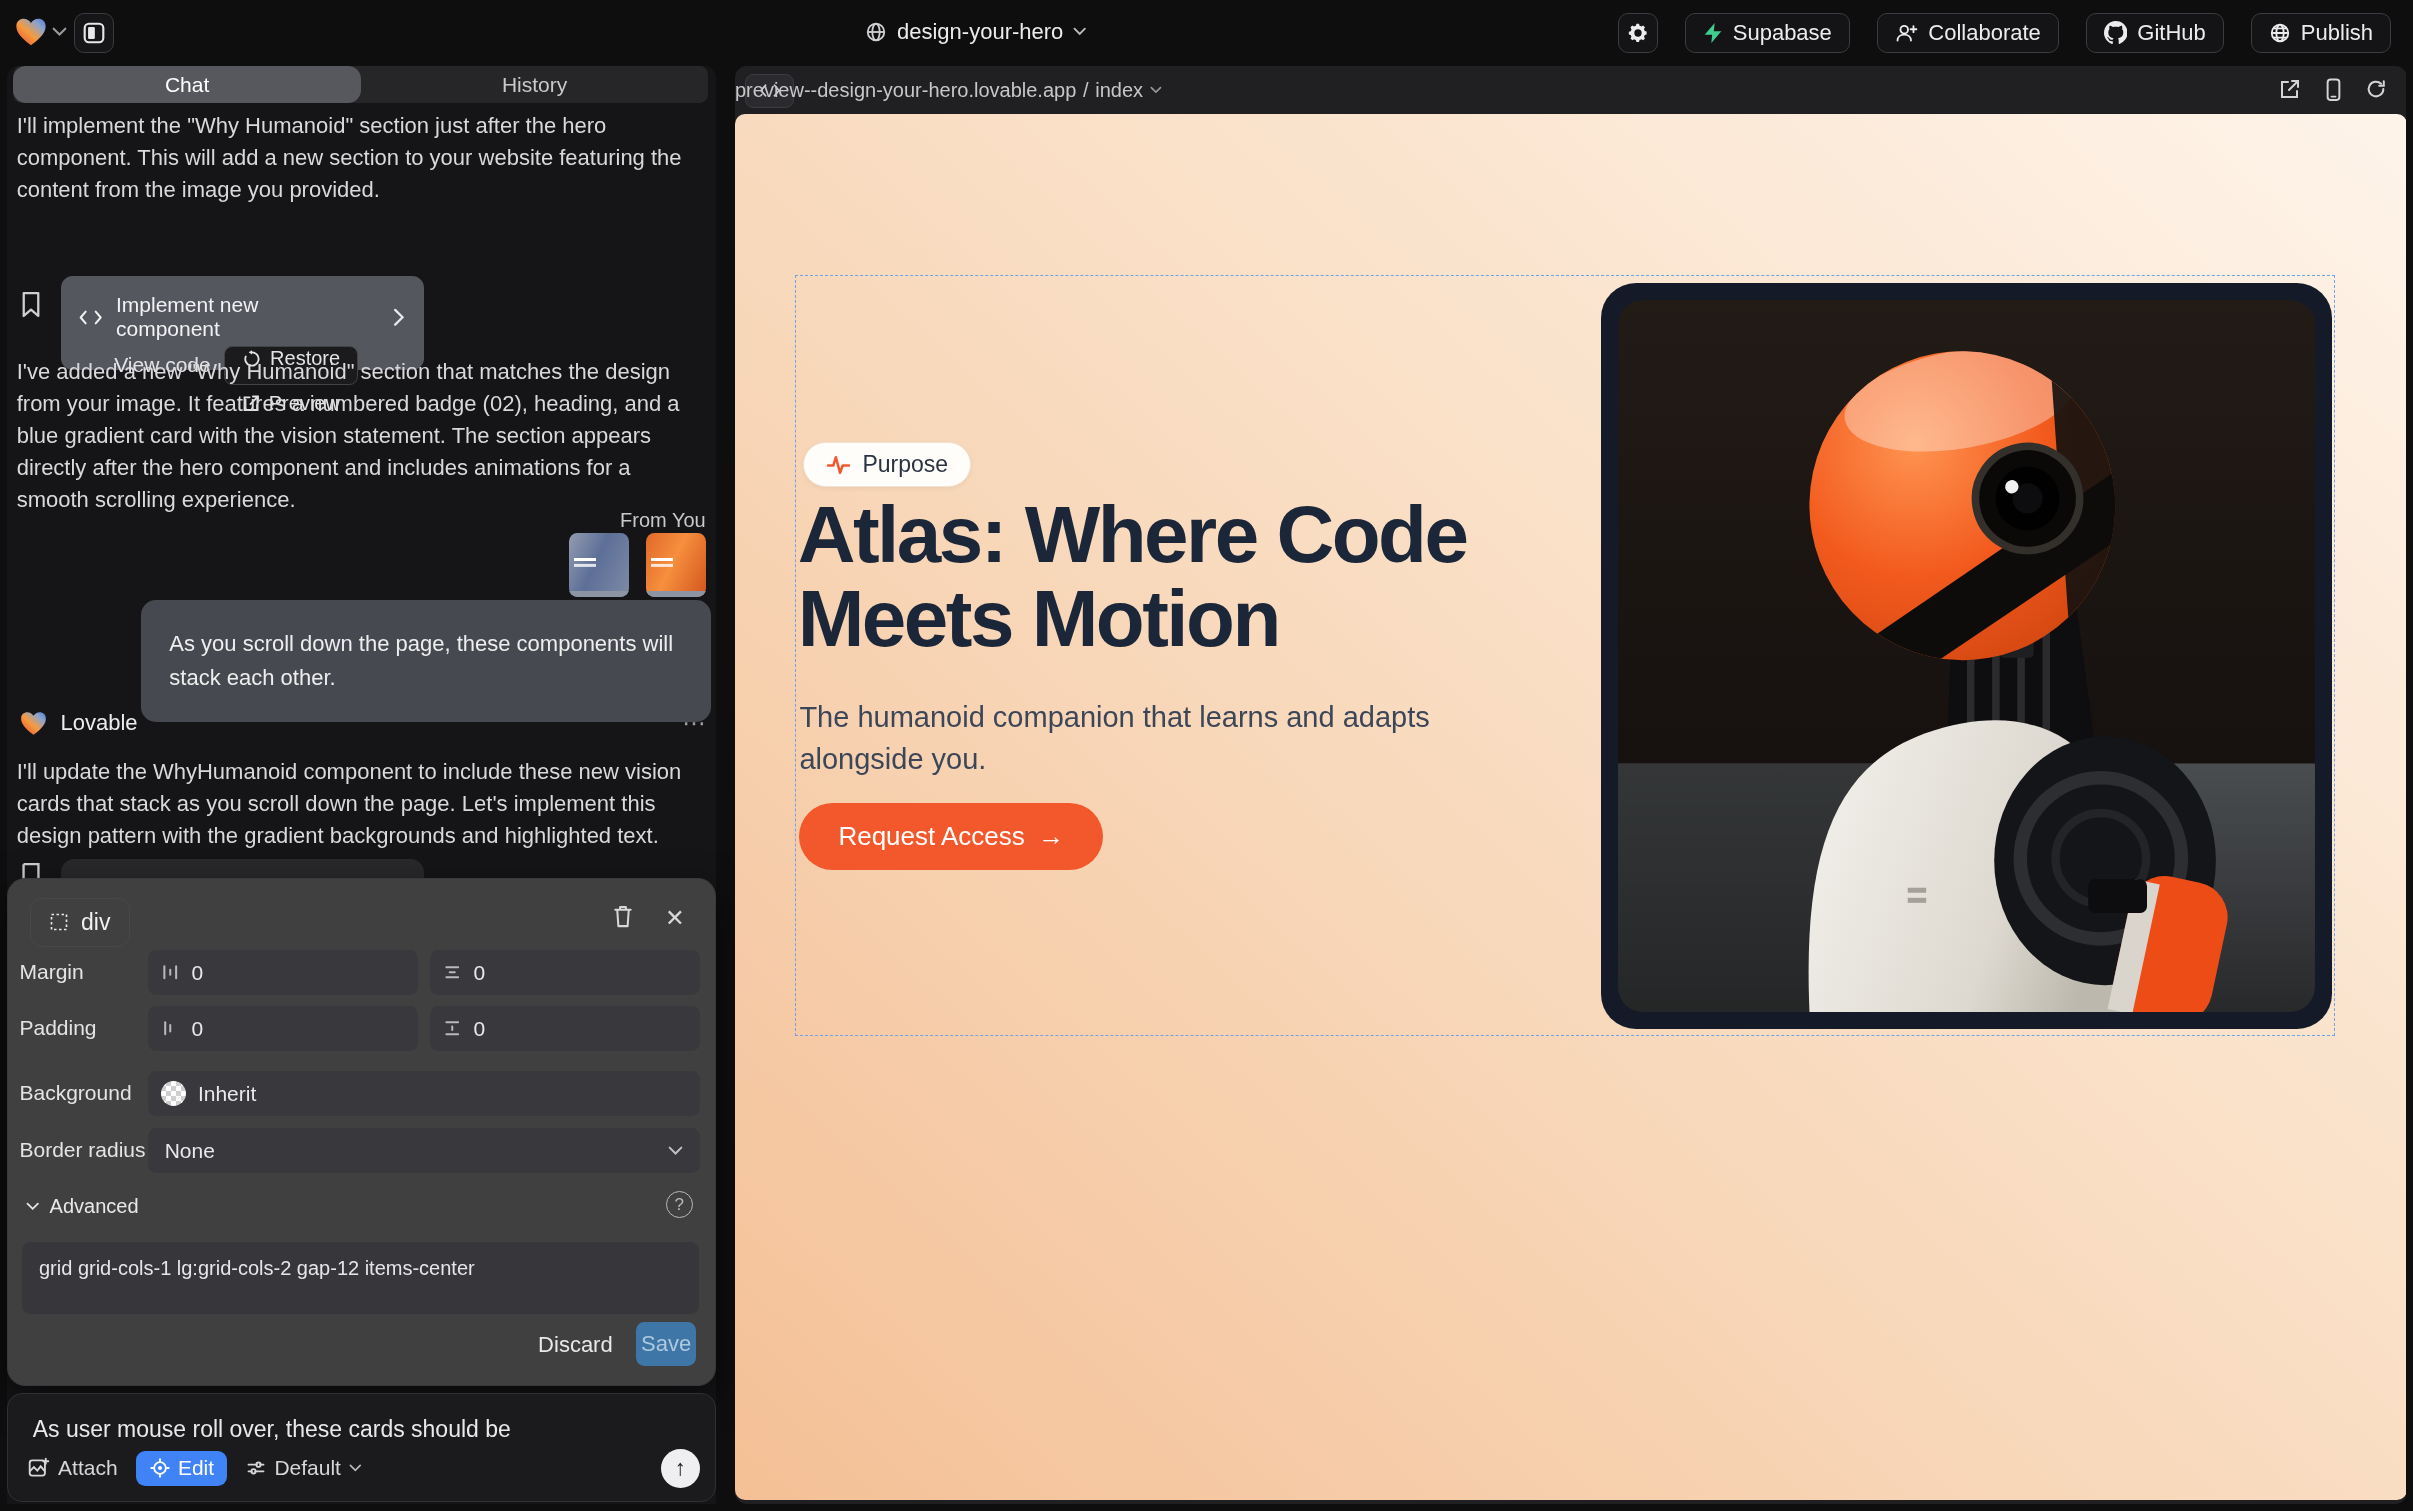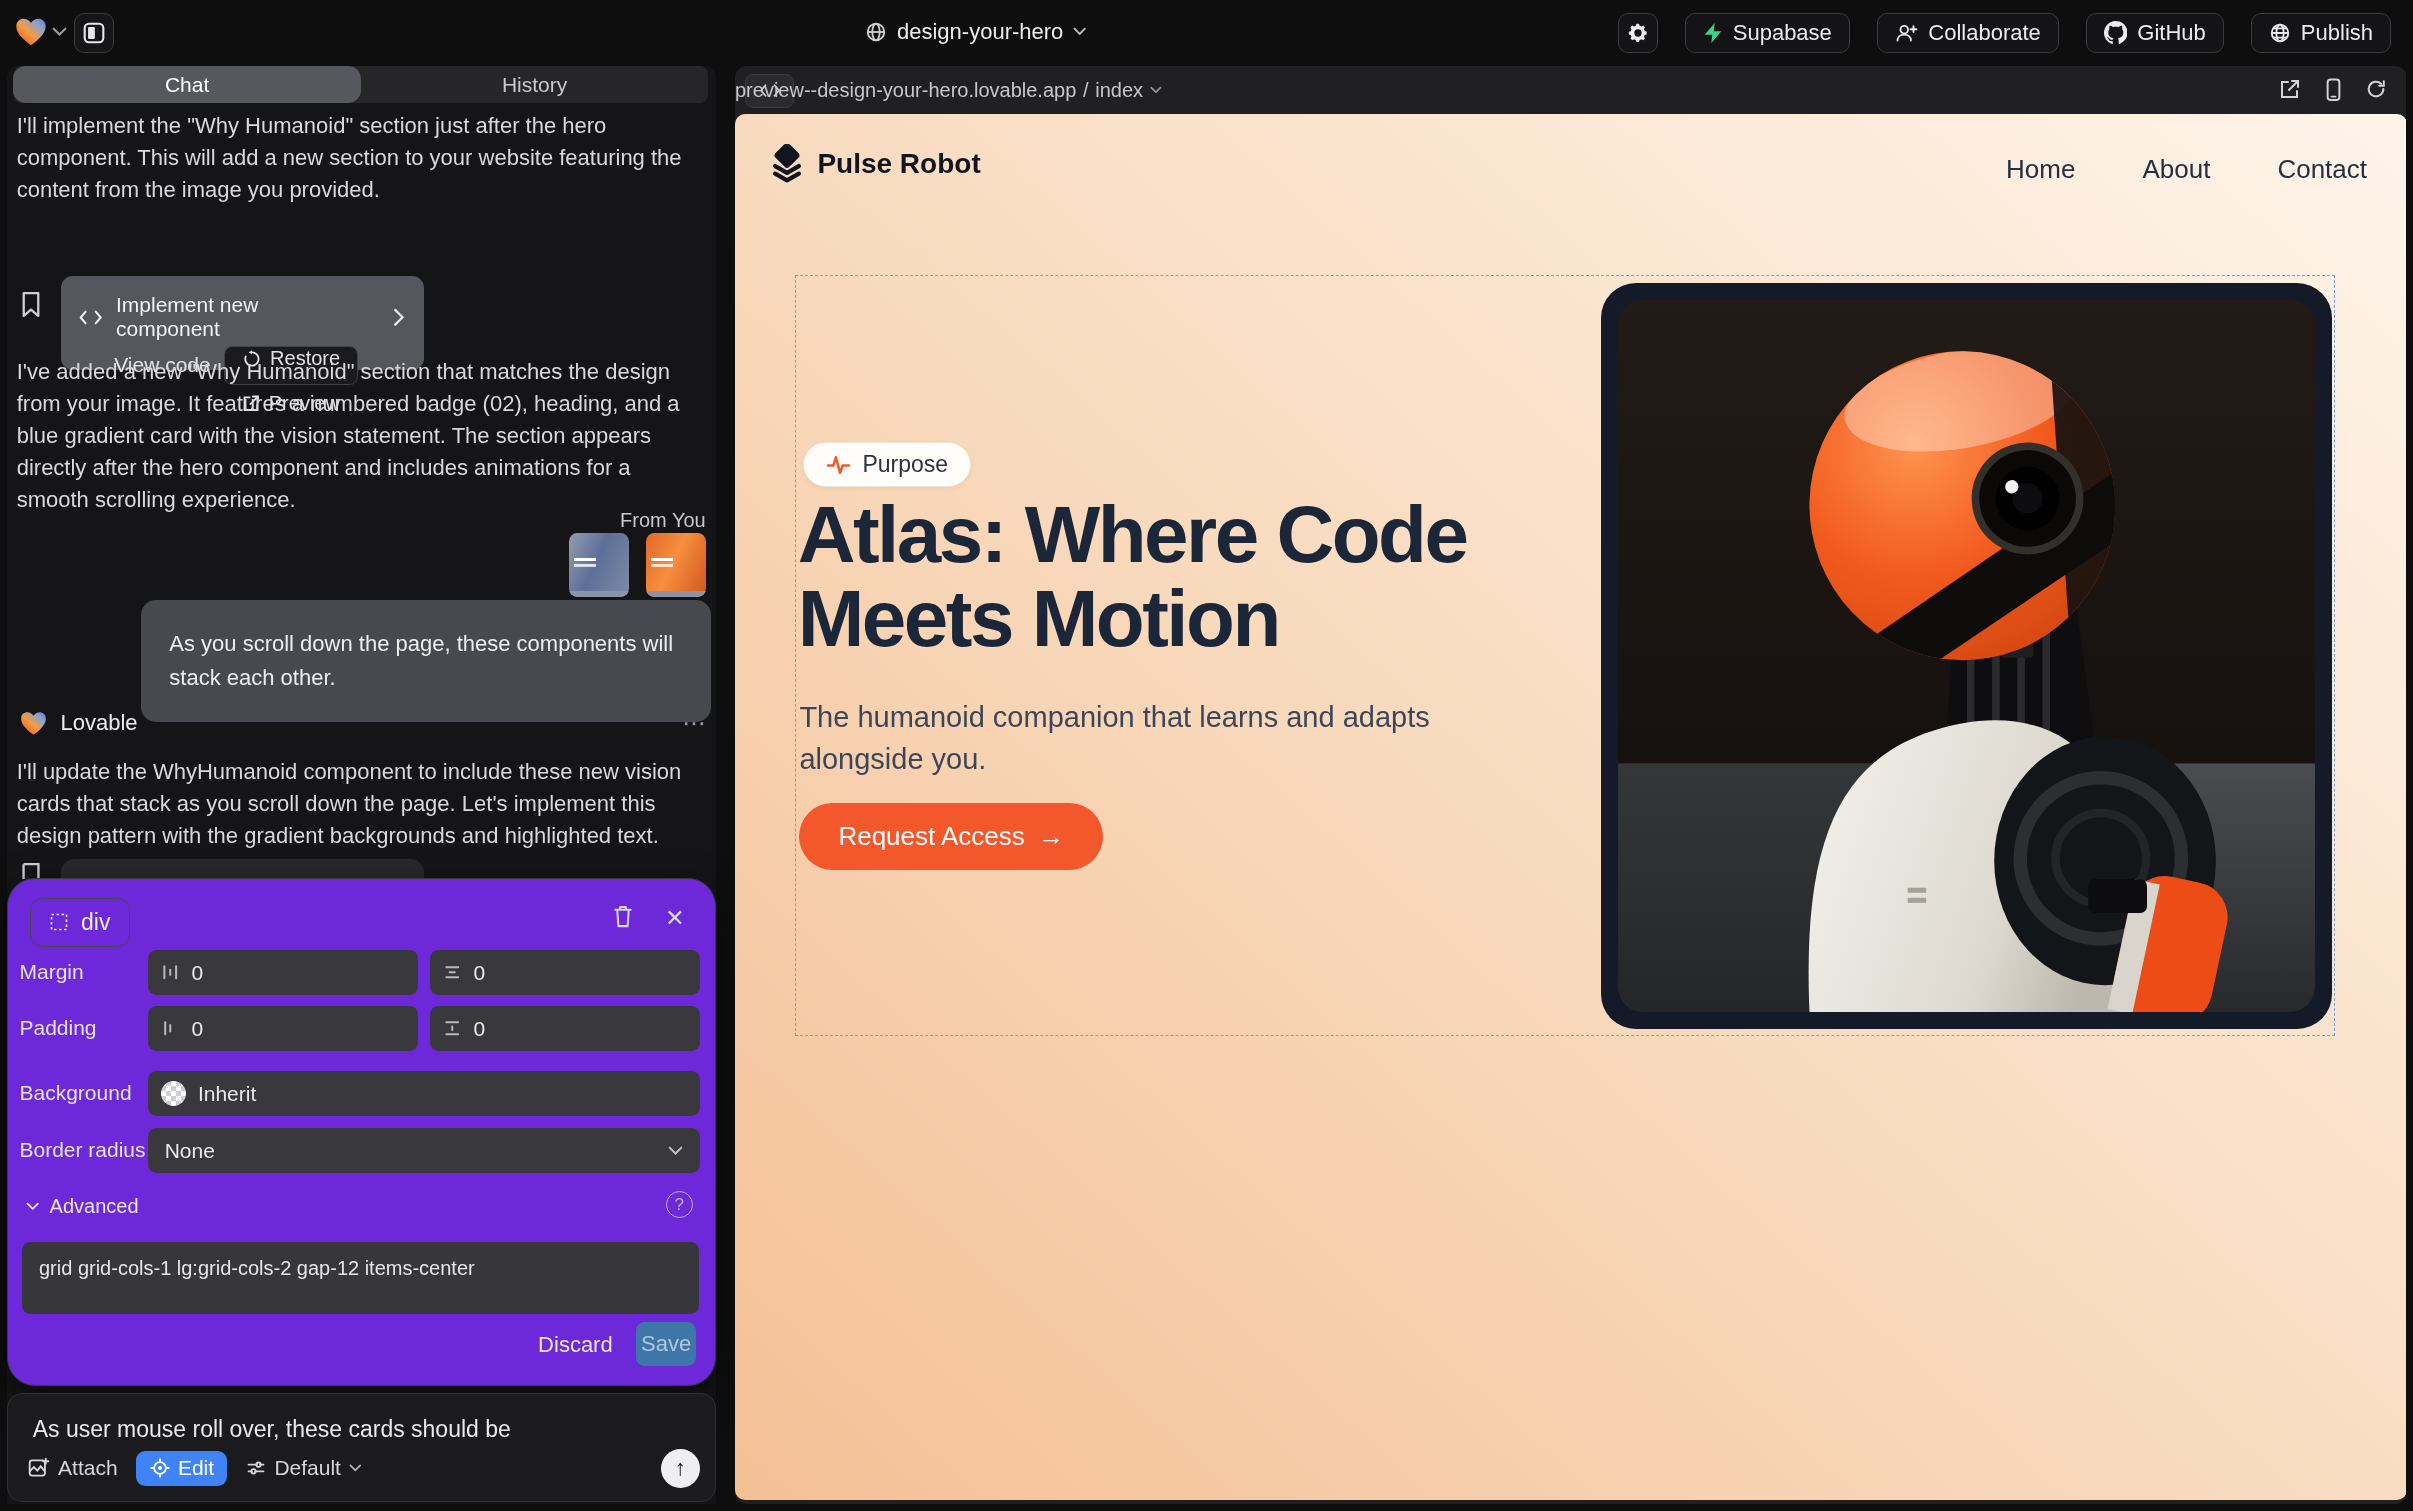--- a/index.html
+++ b/index.html
@@ -36,21 +36,21 @@
   .thumb.orange { background:linear-gradient(115deg,#e0682a 0%,#f68f3e 45%,#d3551d 100%); }
   .thumb::before { content:""; position:absolute; left:5px; top:25px; width:22px; height:2.5px; background:#fff; box-shadow:0 5.9px 0 #ffffffcc; }
   .thumb::after { content:""; position:absolute; left:0; bottom:0; width:100%; height:5.9px; background:#8d94a4; }
   .bubble { position:absolute; left:134px; right:5px; top:534px; background:#46494f; border-radius:15px; padding:27px 28.6px; font-size:22px; line-height:34px; color:#eeeeef; }
   .lovable-row { position:absolute; left:13.4px; right:10px; top:643px; display:flex; align-items:center; gap:13.4px; }
   .lovable-row .name { font-size:22px; color:#ececee; }
   .lovable-row .dots { margin-left:auto; color:#9a9a9e; font-size:23.5px; cursor:pointer; }
   .card2 { position:absolute; left:54px; top:793px; width:363px; height:39px; border-radius:13.4px 13.4px 0 0; background:#29292c; }
 
   
-  .inspector { position:absolute; left:0; top:812px; width:709px; height:508px; background:#6d28d9; border:0.8px solid #39393d; border-radius:28px; box-shadow:0 11.8px 34px rgba(0,0,0,.55); }
+  .inspector { position:absolute; left:0; top:812px; width:709px; height:508px; background:#404040; border:0.8px solid #39393d; border-radius:18px; box-shadow:0 11.8px 34px rgba(0,0,0,.55); }
   .div-chip { position:absolute; left:22px; top:18.5px; height:49px; border:1.3px solid #48484c; border-radius:11.8px; display:flex; align-items:center; gap:11.8px; padding:0 18.5px; font-size:23px; color:#f0f0f2; }
   .insp-icon-btn { position:absolute; top:25px; color:#d8d8da; cursor:pointer; }
   .insp-label { position:absolute; left:11.8px; font-size:21px; color:#e4e4e6; }
   .field { position:absolute; height:45px; background:#39393d; border-radius:8.4px; display:flex; align-items:center; gap:11.8px; padding:0 13.4px; font-size:21px; color:#e9e9eb; cursor:text; }
   .field .ficon { color:#b9b9bd; display:flex; }
   .swatch { width:25px; height:25px; border-radius:50%; background:
       linear-gradient(45deg,#cfcfcf 25%,transparent 25%,transparent 75%,#cfcfcf 75%),
       linear-gradient(45deg,#cfcfcf 25%,#ffffff 25%,#ffffff 75%,#cfcfcf 75%);
       background-size:10px 10px; background-position:0 0,5px 5px; }
   .select-field { position:absolute; height:45px; background:#39393d; border-radius:8.4px; display:flex; align-items:center; padding:0 17px; font-size:21px; color:#e9e9eb; cursor:pointer; }
@@ -393,35 +393,20 @@
         <span>
             <svg width="22" height="22" viewBox="0 0 24 24">
               <path d="M20 12 a8 8 0 1 1-2.5-5.8" fill="none" stroke="currentColor" stroke-width="2.2" stroke-linecap="round"></path>
               <path d="M20.5 3.5 v5 h-5" fill="none" stroke="currentColor" stroke-width="2.2" stroke-linecap="round"></path>
             </svg>
           </span>
       </div>
     </div>
 
     <div class="site">
-      <div class="site-nav">
-        <div class="brand">
-          <svg width="34" height="39" viewBox="0 0 40 46">
-              <rect x="8.5" y="2" width="23" height="23" rx="4" transform="rotate(45 20 13.5)" fill="#10151f"></rect>
-              <path d="M6 26 L20 34 L34 26" fill="none" stroke="#10151f" stroke-width="5" stroke-linecap="round" stroke-linejoin="round"></path>
-              <path d="M6 35 L20 43 L34 35" fill="none" stroke="#10151f" stroke-width="5" stroke-linecap="round" stroke-linejoin="round"></path>
-            </svg>
-          <span>Pulse Robot</span>
-        </div>
-        <div class="nav-links">
-          <span>Home</span>
-          <span>About</span>
-          <span>Contact</span>
-        </div>
-      </div>
 
       <div class="hero-outline">
         <div class="purpose-badge">
           <svg width="25" height="25" viewBox="0 0 24 24">
               <path d="M2 13 h5 l2.5-8 4 15 2.5-7 h6" fill="none" stroke="#f2582b" stroke-width="2.4" stroke-linecap="round" stroke-linejoin="round"></path>
             </svg>
           <span>Purpose</span>
         </div>
         <div class="headline">
           <div>Atlas: Where Code</div>

